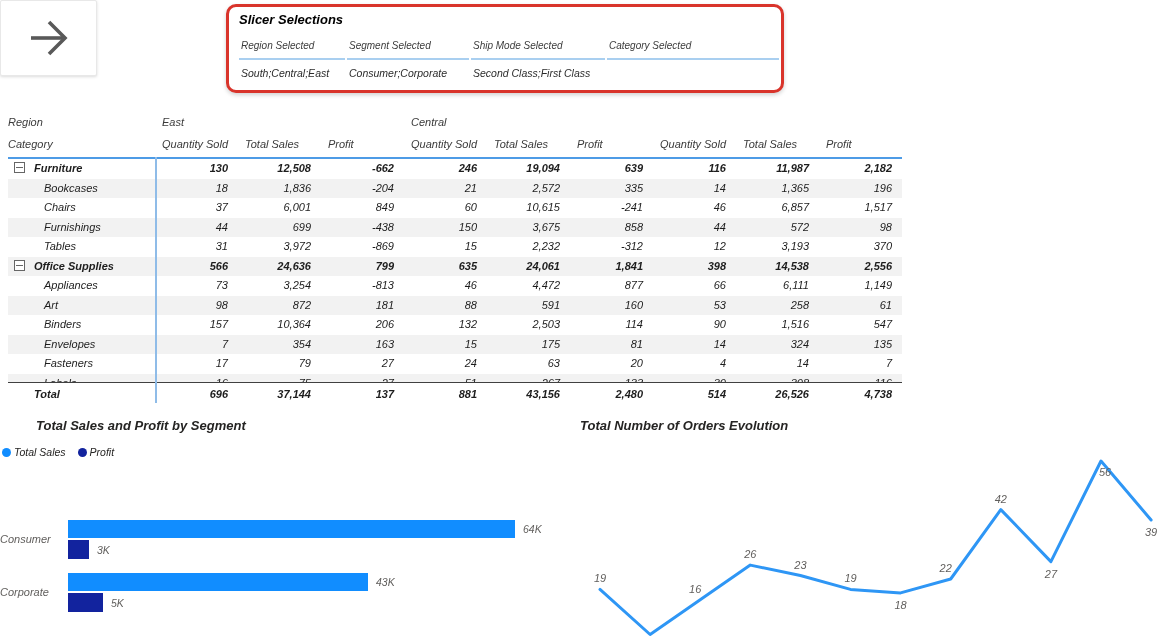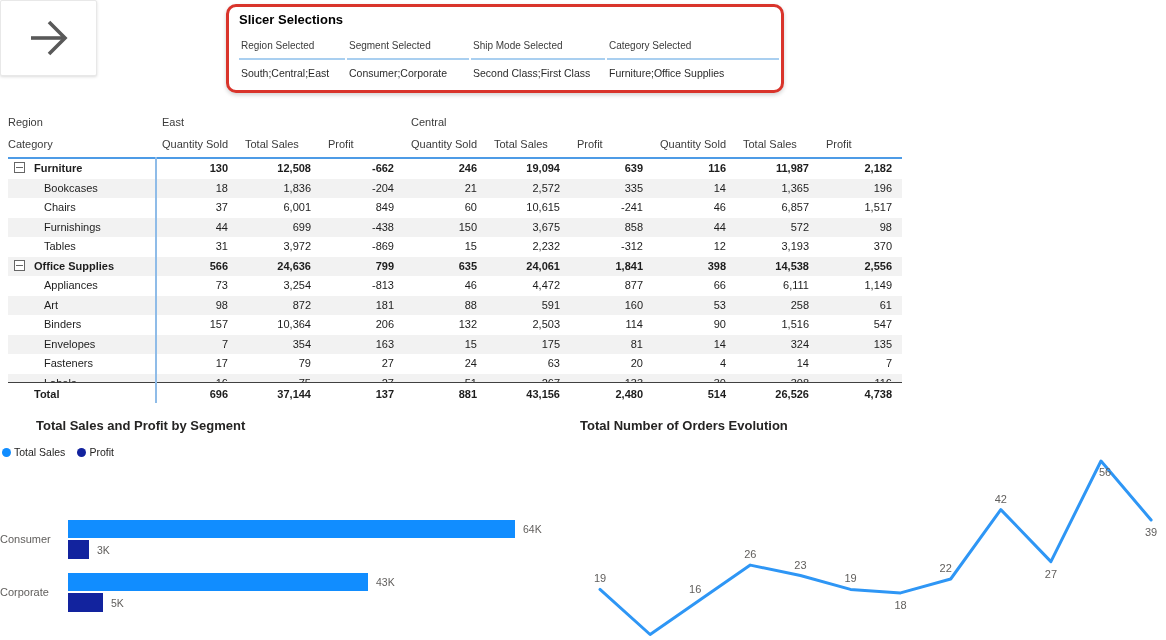--- a/index.html
+++ b/index.html
@@ -1,17 +1,17 @@
 <!DOCTYPE html>
 <html><head>
 <meta charset="utf-8">
 <style>
   html,body{margin:0;padding:0;background:#fff;}
   body{width:1166px;height:640px;overflow:hidden;font-family:"Liberation Sans",sans-serif;color:#252423;}
-  .stage{position:relative;width:1166px;height:640px;background:#fff;}
+  .stage{position:relative;width:1166px;height:640px;background:#fff;font-style:italic;}
 
   
   .nav-card{position:absolute;left:0;top:0;width:95px;height:74px;background:#fff;
     border:1px solid #e8e8e8;border-radius:2px;box-shadow:0 1px 3px rgba(0,0,0,.14);
     display:flex;align-items:center;justify-content:center;cursor:pointer;}
 
   
   .slicer-card{position:absolute;left:226px;top:4px;width:558px;height:89px;background:#fff;
     border:3px solid #d9342b;border-radius:10px;box-shadow:0 2px 4px rgba(0,0,0,.18);box-sizing:border-box;}
   .slicer-title{position:absolute;left:10px;top:5px;font-size:13px;font-weight:bold;color:#000;}
@@ -70,21 +70,20 @@
   <div class="slicer-card">
     <div class="slicer-title">Slicer Selections</div>
     <div class="slicer-grid">
       <div class="sl-h">Region Selected</div>
       <div class="sl-h">Segment Selected</div>
       <div class="sl-h">Ship Mode Selected</div>
       <div class="sl-h">Category Selected</div>
       <div class="sl-v">South;Central;East</div>
       <div class="sl-v">Consumer;Corporate</div>
       <div class="sl-v">Second Class;First Class</div>
-      <div class="sl-v">Furniture;Office Supplies</div>
     </div>
   </div>
 
   <div class="matrix" id="matrix">
       <div class="m-head">
         <div class="m-grid mh1">
           <div>Region</div>
           <div class="mh-group">East</div>
           <div class="mh-group">Central</div>
         </div>

